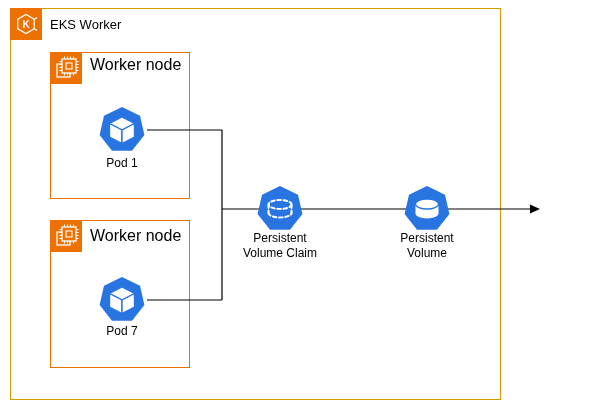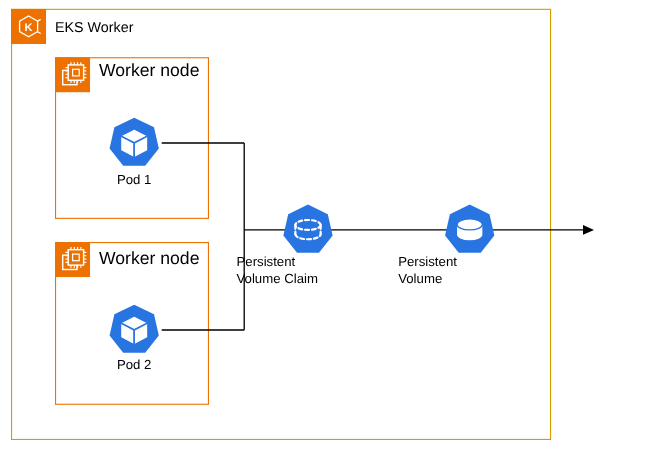--- a/index.html
+++ b/index.html
@@ -31,21 +31,21 @@
   }
   .worker-label { position:absolute; left:90px; font-size:16px; line-height:14px; }
   .wl1 { top:58px; }
   .wl2 { top:229px; }
   .pod-label {
     position:absolute; width:96px; text-align:center; font-size:12px; line-height:14px;
   }
   .pl1 { left:74px; top:156px; }
   .pl2 { left:74px; top:324px; }
   .node-label {
-    position:absolute; width:130px; font-size:12px;
+    position:absolute; width:130px; text-align:center; font-size:12px;
     line-height:15px; white-space:pre-line;
   }
   .pvc-label { left:215px; top:231px; }
   .pv-label  { left:362px; top:231px; }
   .connectors { position:absolute; left:0; top:0; }
   .fsx-pos { left:540px; top:185px; }
 </style>
 </head>
 <body>
 
@@ -111,21 +111,21 @@
   <div class="worker-label wl2">Worker node</div>
 
   <div class="icon pod2">
     <svg width="48" height="48" viewBox="0 0 48 48">
       <polygon points="24,1 42,9.7 46.4,29.1 34,44.7 14,44.7 1.6,29.1 6,9.7" fill="#2875E2"></polygon>
       <polygon points="24,11 36.5,17.5 24,24 11.5,17.5" fill="#ffffff" stroke="#2875E2" stroke-width="1.4" stroke-linejoin="round"></polygon>
       <polygon points="11.5,17.5 24,24 24,37.5 11.5,31" fill="#ffffff" stroke="#2875E2" stroke-width="1.4" stroke-linejoin="round"></polygon>
       <polygon points="36.5,17.5 24,24 24,37.5 36.5,31" fill="#ffffff" stroke="#2875E2" stroke-width="1.4" stroke-linejoin="round"></polygon>
     </svg>
   </div>
-  <div class="pod-label pl2">Pod 2</div>
+  <div class="pod-label pl2">Pod 7</div>
 
   <div class="icon pvc-pos">
     <svg width="48" height="48" viewBox="0 0 48 48">
       <polygon points="24,1 42,9.7 46.4,29.1 34,44.7 14,44.7 1.6,29.1 6,9.7" fill="#2875E2"></polygon>
       <g stroke="#ffffff" stroke-width="2" fill="none" stroke-dasharray="3.5,2.6" stroke-linecap="round">
         <ellipse cx="24" cy="19.5" rx="11.5" ry="4.5"></ellipse>
         <path d="M12.5,19.5 V28 M35.5,19.5 V28"></path>
         <path d="M12.5,28 A11.5,4.5 0 0 0 35.5,28"></path>
       </g>
     </svg>

